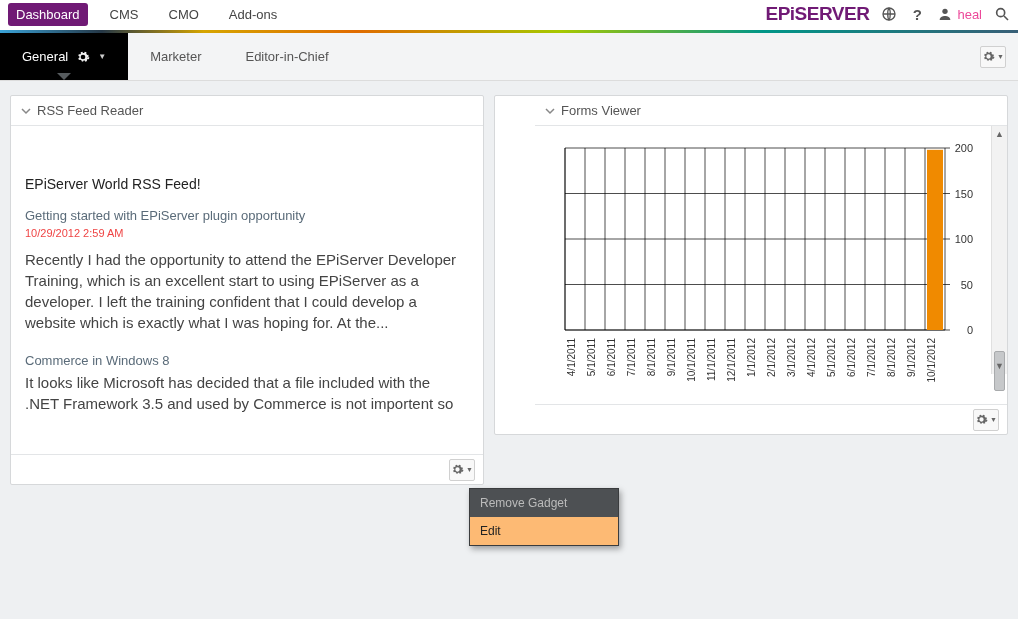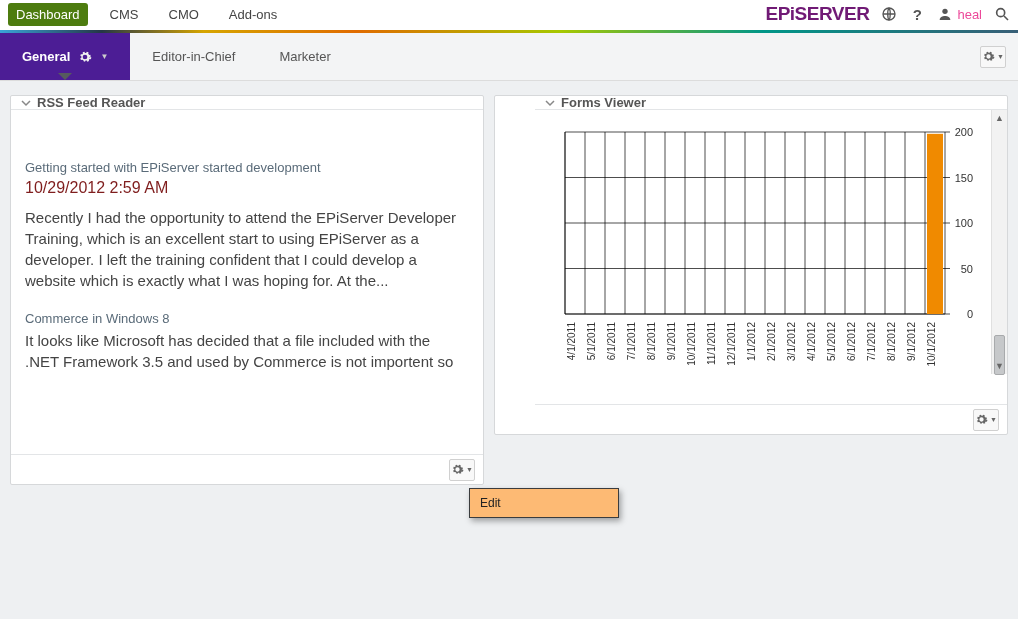--- a/index.html
+++ b/index.html
@@ -3,52 +3,52 @@
 <meta charset="utf-8">
 <style>
   * { box-sizing: border-box; margin: 0; padding: 0; }
   body { font-family: Verdana, Arial, sans-serif; font-size: 12px; color: #333; background: #eef0f2; width: 1018px; height: 619px; overflow: hidden; position: relative; }
   
   
   .topnav { height: 30px; background: #fff; border-bottom: 2px solid transparent;
     display: flex; align-items: center; padding: 0 8px; justify-content: space-between; }
   .topnav-left { display: flex; align-items: center; gap: 14px; }
   .topnav-item { font-size: 13px; color: #444; cursor: pointer; padding: 4px 8px; border-radius: 3px; }
-  .topnav-item.active { background: #4d7c0f; color: #fff; }
+  .topnav-item.active { background: #701a75; color: #fff; }
   .topnav-right { display: flex; align-items: center; gap: 12px; }
   .logo { font-weight: bold; font-size: 19px; letter-spacing: -0.5px; color: #701a75; }
   .icon { width: 16px; height: 16px; display: inline-flex; align-items: center; justify-content: center; color: #555; }
   .icon svg { width: 100%; height: 100%; }
   .user { display: flex; align-items: center; gap: 4px; color: #ec4899; font-size: 13px; }
   
   .rainbow { height: 3px; background: linear-gradient(90deg, #3aa3d8 0%, #253746 10%, #d6a500 20%, #e06b00 35%, #a7c800 55%, #009688 75%, #385f77 100%); }
   
   
   .subbar { height: 48px; background: #f3f4f5; border-bottom: 1px solid #dcdcdc; display: flex; align-items: stretch; padding: 0 0 0 0; position: relative; }
   .subtab { display: flex; align-items: center; padding: 0 22px; font-size: 13px; color: #555; cursor: pointer; gap: 8px; }
-  .subtab.active { background: #4c1d95; color: #fff; position: relative; font-weight: bold; }
+  .subtab.active { background: #000000; color: #fff; position: relative; }
   .subtab.active::after { content: ''; position: absolute; bottom: -7px; left: 50%; margin-left: -7px; border: 7px solid transparent; border-top-color: #565b5e; }
   .subbar-right { margin-left: auto; display: flex; align-items: center; padding-right: 12px; }
   .gear-btn { width: 26px; height: 22px; display: flex; align-items: center; justify-content: center; cursor: pointer; border: 1px solid #d0d0d0; border-radius: 2px; background: #f8f8f8; }
   .gear-btn-dark { color: #eee; }
   
   
   .dash { padding: 14px 10px; display: flex; gap: 10px; }
   .gadget { background: #fff; border: 1px solid #d6d8da; border-radius: 2px; flex: 1 1 0; display: flex; flex-direction: column; position: relative; }
   .gadget.rss { height: 390px; }
   .gadget.forms { height: 340px; padding-left: 40px; }
-  .gadget-header { height: 14px; border-bottom: 1px solid #e3e5e7; display: flex; align-items: center; padding: 0 10px; gap: 6px; color: #555; font-size: 13px; font-weight: bold; }
+  .gadget-header { height: 30px; border-bottom: 1px solid #e3e5e7; display: flex; align-items: center; padding: 0 10px; gap: 6px; color: #555; font-size: 13px; }
   .gadget-body { flex: 1; overflow: hidden; position: relative; }
   .gadget-footer { height: 30px; border-top: 1px solid #e3e5e7; display: flex; align-items: center; justify-content: flex-end; padding: 0 8px; }
   
   .rss-scroll { position: absolute; inset: 0; overflow-y: scroll; padding: 50px 20px 10px 14px; }
   .rss-feed-title { font-size: 14px; color: #222; margin-bottom: 16px; }
   .rss-item { margin-bottom: 20px; }
   .rss-item-title { color: #5a6b79; font-size: 13px; margin-bottom: 4px; }
-  .rss-item-date { color: #7f1d1d; font-size: 16px; margin-bottom: 10px; }
+  .rss-item-date { color: #ef4444; font-size: 11px; margin-bottom: 10px; }
   .rss-item-body { color: #444; font-size: 15px; line-height: 1.4; }
   
   .chevron { transform: rotate(0deg); }
   
   
   .chart-wrap { padding: 14px 10px 4px 20px; position: relative; }
   svg.chart { display: block; }
   
   
   .fake-scroll-v { position: absolute; right: 0; top: 0; bottom: 30px; width: 16px; background: #f2f2f2; border-left: 1px solid #e0e0e0; }
@@ -110,24 +110,24 @@
   <div class="subtab active">
     <span>General</span>
     <span class="icon gear-btn-dark" style="width:14px;height:14px;">
       <svg viewBox="0 0 24 24" fill="currentColor">
           <path d="M12 8a4 4 0 100 8 4 4 0 000-8zm9 4l2 1-1 3-2-.5a8 8 0 01-1.5 1.5l.5 2-3 1-1-2a8 8 0 01-2 0l-1 2-3-1 .5-2A8 8 0 017 16.5L5 17l-1-3 2-1a8 8 0 010-2l-2-1 1-3 2 .5A8 8 0 018.5 6L8 4l3-1 1 2a8 8 0 012 0l1-2 3 1-.5 2A8 8 0 0119 8.5l2-.5 1 3-2 1a8 8 0 010 2z"></path>
         </svg>
     </span>
     <span style="font-size:8px;color:#ccc;">▼</span>
   </div>
   <div class="subtab">
+    <span>Marketer</span>
+  </div>
+  <div class="subtab">
     <span>Editor-in-Chief</span>
-  </div>
-  <div class="subtab">
-    <span>Marketer</span>
   </div>
   <div class="subbar-right">
     <span class="gear-btn">
       <svg viewBox="0 0 24 24" width="13" height="13" fill="#666">
           <path d="M12 8a4 4 0 100 8 4 4 0 000-8zm9 4l2 1-1 3-2-.5a8 8 0 01-1.5 1.5l.5 2-3 1-1-2a8 8 0 01-2 0l-1 2-3-1 .5-2A8 8 0 017 16.5L5 17l-1-3 2-1a8 8 0 010-2l-2-1 1-3 2 .5A8 8 0 018.5 6L8 4l3-1 1 2a8 8 0 012 0l1-2 3 1-.5 2A8 8 0 0119 8.5l2-.5 1 3-2 1a8 8 0 010 2z"></path>
         </svg>
       <span style="font-size:7px;color:#666;margin-left:2px;">▼</span>
     </span>
   </div>
 </div>
@@ -138,22 +138,23 @@
     <div class="gadget-header">
       <span class="icon chevron" style="width:10px;height:10px;">
         <svg viewBox="0 0 10 10">
             <path d="M1 3l4 4 4-4" fill="none" stroke="#888" stroke-width="1.5"></path>
           </svg>
       </span>
       <span>RSS Feed Reader</span>
     </div>
     <div class="gadget-body">
       <div class="rss-scroll">
+        <div class="rss-feed-title">EPiServer World RSS Feed!</div>
         <div class="rss-item">
-          <div class="rss-item-title">Getting started with EPiServer started development</div>
+          <div class="rss-item-title">Getting started with EPiServer plugin opportunity</div>
           <div class="rss-item-date">10/29/2012 2:59 AM</div>
           <div class="rss-item-body">Recently I had the opportunity to attend the EPiServer Developer Training, which is an excellent start to using EPiServer as a developer.  I left the training confident that I could develop a website which is exactly what I was hoping for.  At the...</div>
         </div>
         <div class="rss-item">
           <div class="rss-item-title">Commerce in Windows 8</div>
           <div class="rss-item-body">It looks like Microsoft has decided that a file included with the .NET Framework 3.5 and used by Commerce is not importent so</div>
         </div>
       </div>
     </div>
     <div class="gadget-footer">
@@ -249,14 +250,15 @@
             <path d="M12 8a4 4 0 100 8 4 4 0 000-8zm9 4l2 1-1 3-2-.5a8 8 0 01-1.5 1.5l.5 2-3 1-1-2a8 8 0 01-2 0l-1 2-3-1 .5-2A8 8 0 017 16.5L5 17l-1-3 2-1a8 8 0 010-2l-2-1 1-3 2 .5A8 8 0 018.5 6L8 4l3-1 1 2a8 8 0 012 0l1-2 3 1-.5 2A8 8 0 0119 8.5l2-.5 1 3-2 1a8 8 0 010 2z"></path>
           </svg>
         <span style="font-size:7px;color:#666;margin-left:2px;">▼</span>
       </span>
     </div>
   </div>
 
 </div>
 
 <div class="ctx-menu">
+  <div class="ctx-item">Remove Gadget</div>
   <div class="ctx-item hover">Edit</div>
 </div>
 
 </body></html>

